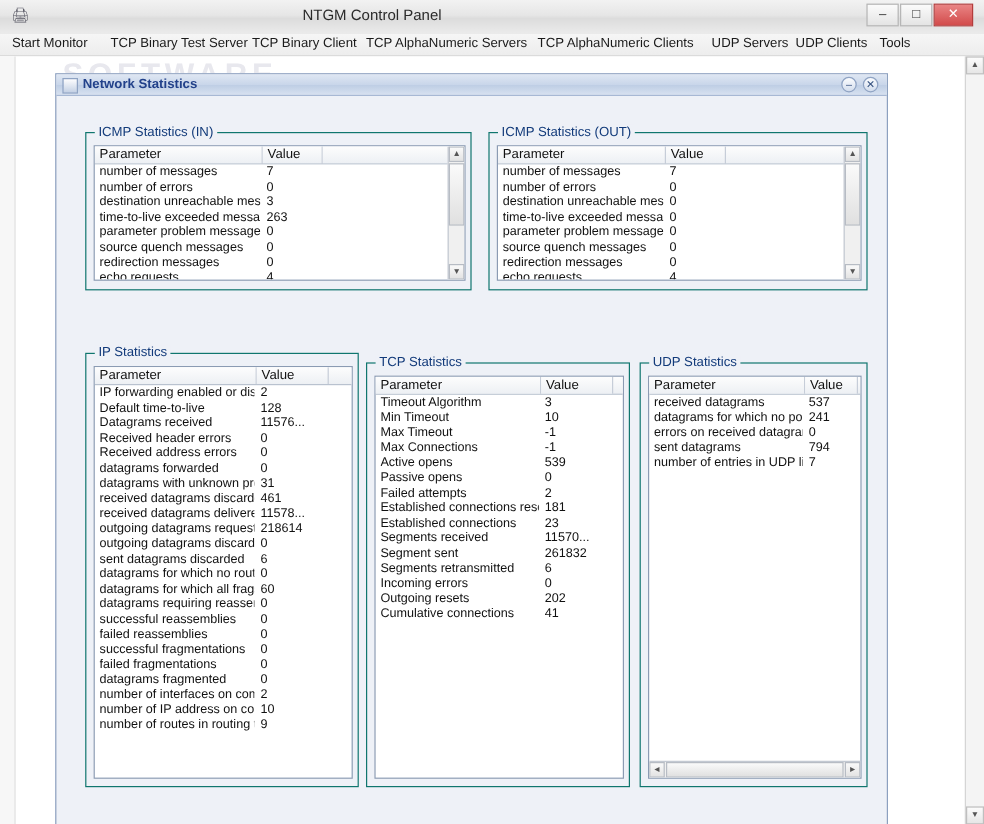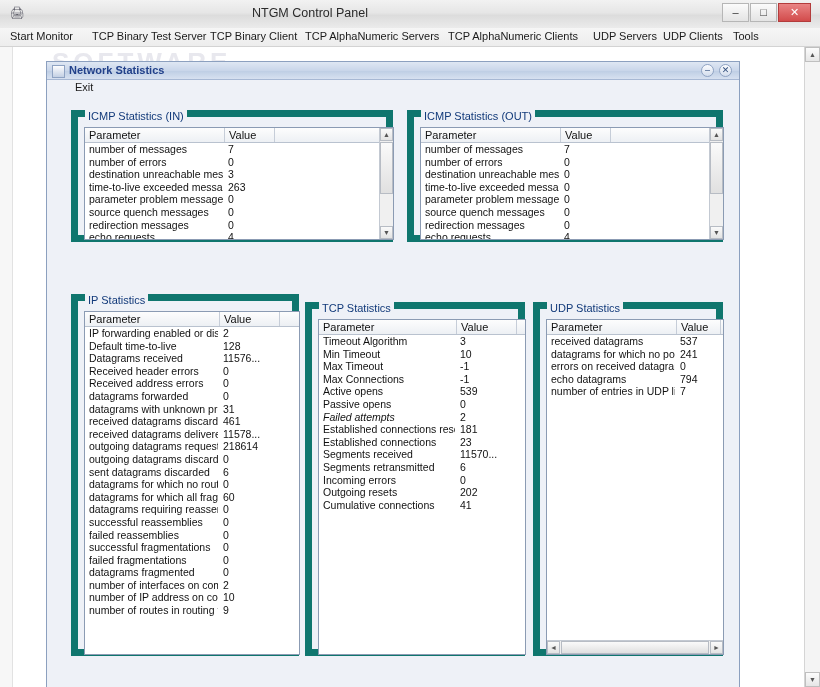--- a/index.html
+++ b/index.html
@@ -175,21 +175,21 @@
   #child-menu .cmi {
     position: absolute;
     left: 28px; top: 1px;
     font-size: 11px;
     color: #1a1a1a;
   }
 
   
   .groupbox {
     position: absolute;
-    border: 7px solid #0f766e;
+    border: 1px solid #0f766e;
     background: transparent;
     box-sizing: border-box;
   }
   .groupbox > .gb-title {
     position: absolute;
     top: -7px;
     left: 7px;
     background: #eef1f7;
     padding: 0 3px;
     font-size: 11px;
@@ -393,23 +393,20 @@
   <div id="desktop">
     <div id="watermark">SOFTWARE</div>
 
     <div id="child-window">
       <div id="child-titlebar">
         <div class="cicon"></div>
         <div class="ctitle">Network Statistics</div>
         <div class="cbtn" id="cbtn-min">–</div>
         <div class="cbtn" id="cbtn-close">✕</div>
       </div>
-      <div id="child-menu">
-        <div class="cmi">Exit</div>
-      </div>
 
       <div class="groupbox" style="left:24px; top:48px; width:322px; height:132px;">
         <div class="gb-title">ICMP Statistics (IN)</div>
         <div class="grid" id="grid-icmp-in" style="left:6px; top:10px; width:310px; height:113px;">
             <div class="grid-head">
               <div class="hcell" style="left: 0px; width: 140px;">Parameter</div>
               <div class="hcell" style="left: 140px; width: 50px;">Value</div>
               <div class="hcell" style="left: 190px; width: 106px;"></div>
             </div>
             <div class="grid-body" style="right: 14px; bottom: 0px;">
@@ -634,34 +631,38 @@
               </div>
               <div class="row">
                 <div class="cell-p" style="width: 132px;">Active opens</div>
                 <div class="cell-v" style="left: 141px;">539</div>
               </div>
               <div class="row">
                 <div class="cell-p" style="width: 132px;">Passive opens</div>
                 <div class="cell-v" style="left: 141px;">0</div>
               </div>
               <div class="row">
-                <div class="cell-p" style="width: 132px; font-style: italic;">Failed attempts</div>
+                <div class="cell-p" style="width: 132px;">Failed attempts</div>
                 <div class="cell-v" style="left: 141px;">2</div>
               </div>
               <div class="row">
                 <div class="cell-p" style="width: 132px;">Established connections reset</div>
                 <div class="cell-v" style="left: 141px;">181</div>
               </div>
               <div class="row">
                 <div class="cell-p" style="width: 132px;">Established connections</div>
                 <div class="cell-v" style="left: 141px;">23</div>
               </div>
               <div class="row">
                 <div class="cell-p" style="width: 132px;">Segments received</div>
                 <div class="cell-v" style="left: 141px;">11570...</div>
+              </div>
+              <div class="row">
+                <div class="cell-p" style="width: 132px;">Segment sent</div>
+                <div class="cell-v" style="left: 141px;">261832</div>
               </div>
               <div class="row">
                 <div class="cell-p" style="width: 132px;">Segments retransmitted</div>
                 <div class="cell-v" style="left: 141px;">6</div>
               </div>
               <div class="row">
                 <div class="cell-p" style="width: 132px;">Incoming errors</div>
                 <div class="cell-v" style="left: 141px;">0</div>
               </div>
               <div class="row">
@@ -690,21 +691,21 @@
               </div>
               <div class="row">
                 <div class="cell-p" style="width: 124px;">datagrams for which no port</div>
                 <div class="cell-v" style="left: 133px;">241</div>
               </div>
               <div class="row">
                 <div class="cell-p" style="width: 124px;">errors on received datagrams</div>
                 <div class="cell-v" style="left: 133px;">0</div>
               </div>
               <div class="row">
-                <div class="cell-p" style="width: 124px;">echo datagrams</div>
+                <div class="cell-p" style="width: 124px;">sent datagrams</div>
                 <div class="cell-v" style="left: 133px;">794</div>
               </div>
               <div class="row">
                 <div class="cell-p" style="width: 124px;">number of entries in UDP list...</div>
                 <div class="cell-v" style="left: 133px;">7</div>
               </div>
             </div>
             <div class="hscroll">
               <div class="arrow left">◄</div>
               <div class="thumb" style="width: 148px;"></div>

